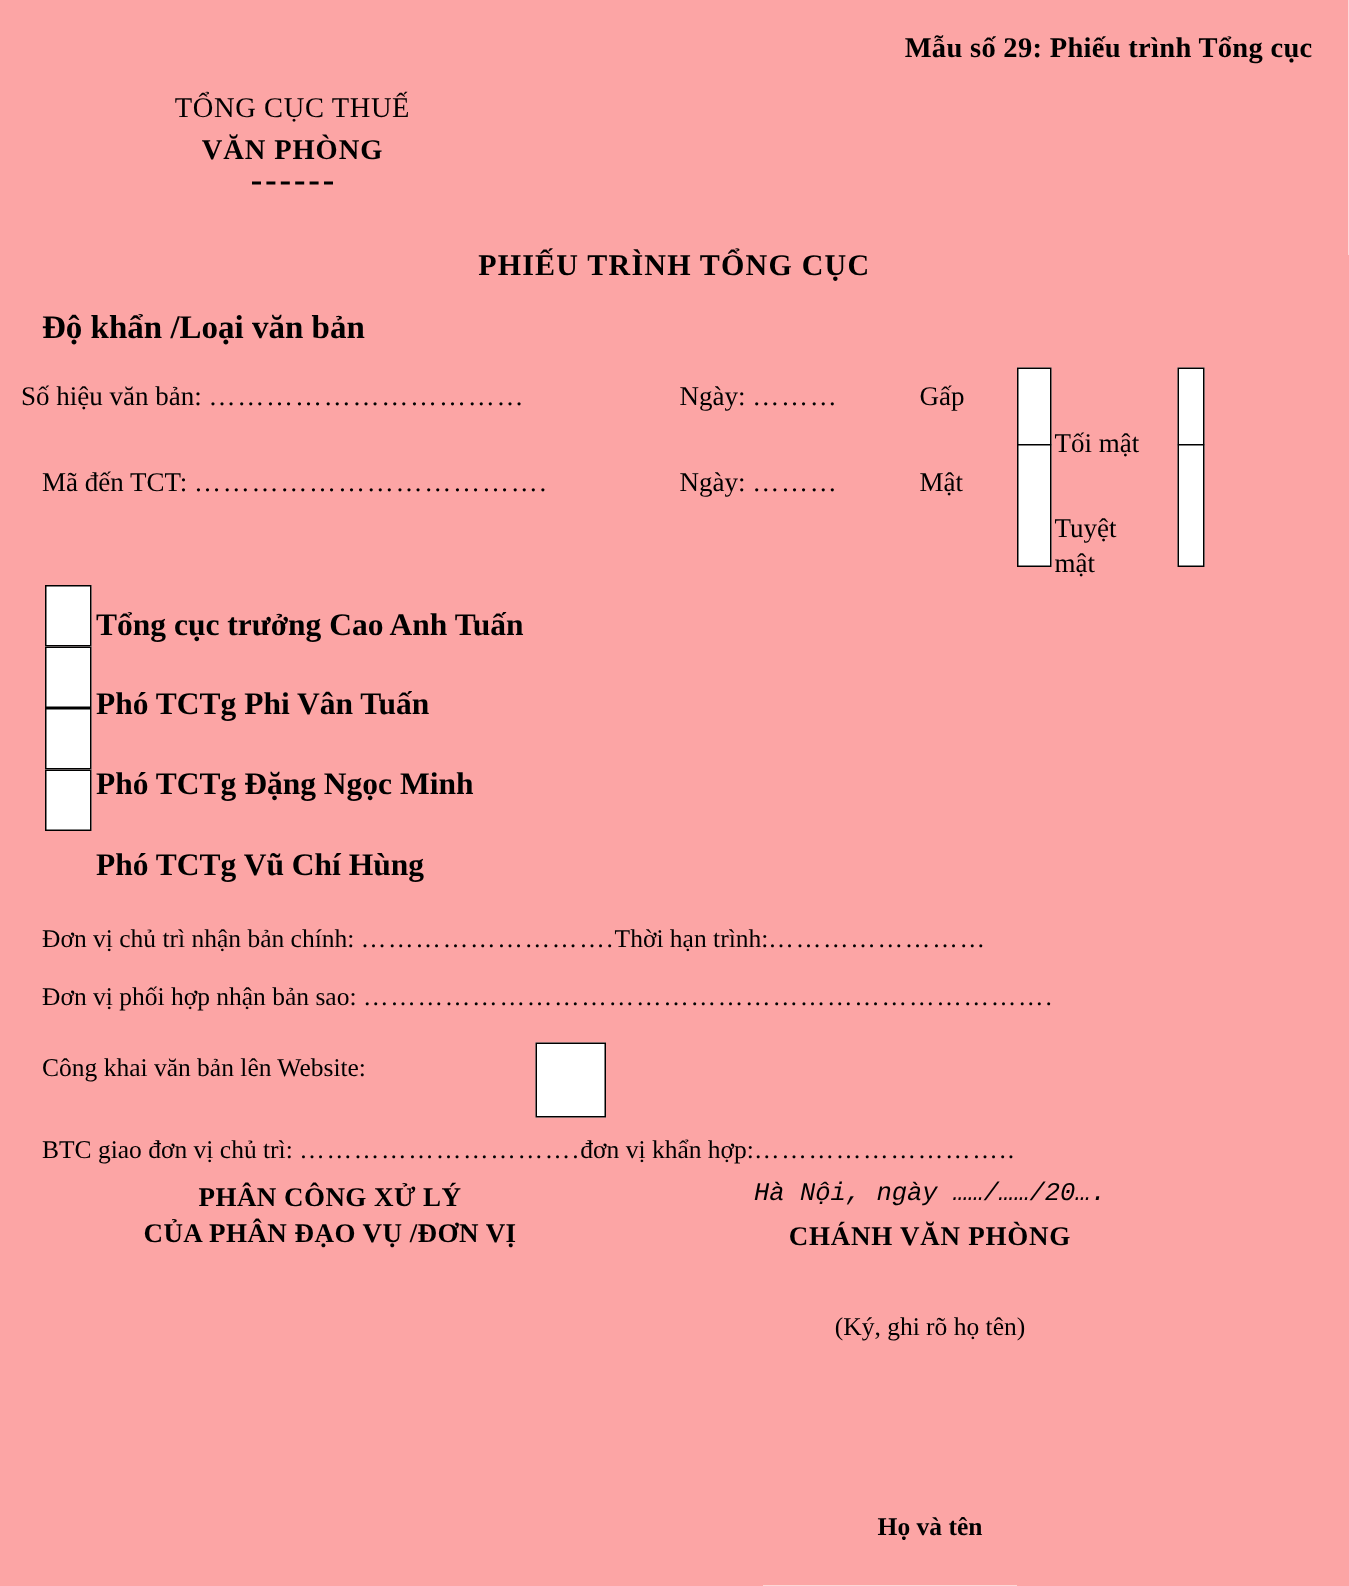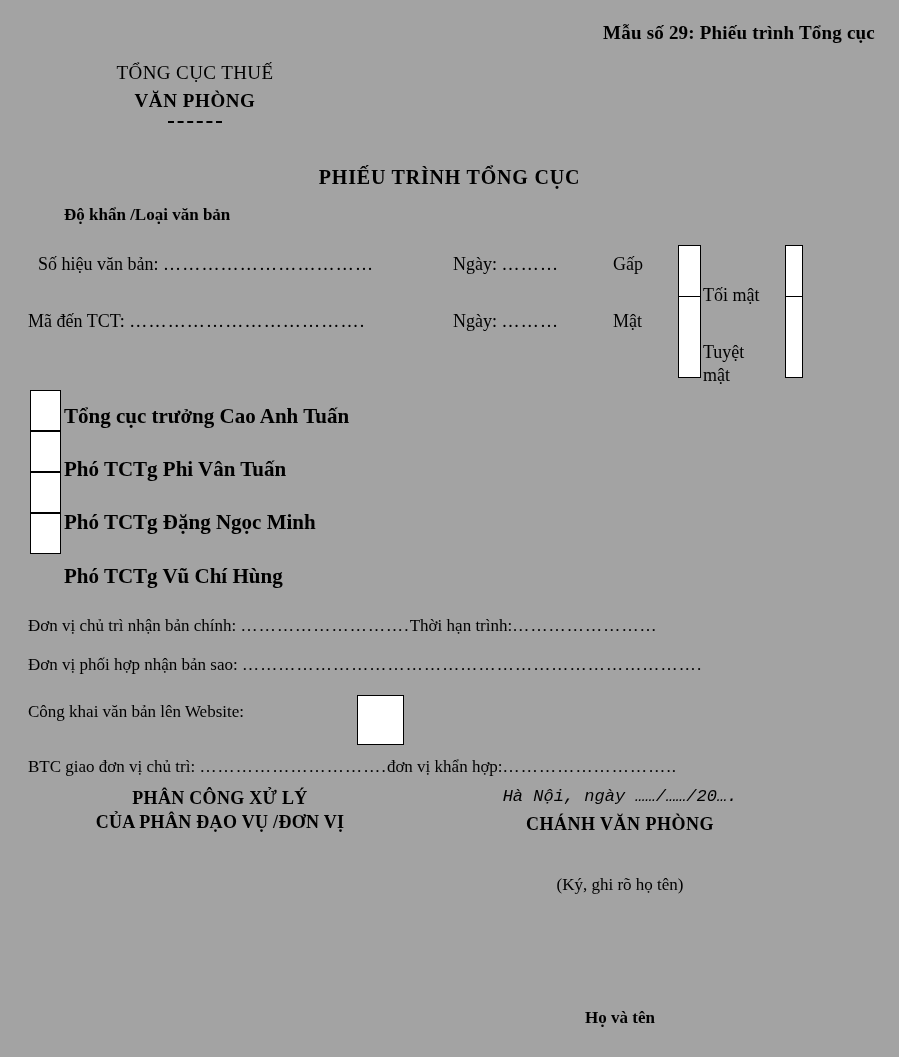--- a/index.html
+++ b/index.html
@@ -8,21 +8,21 @@
     background: #ffffff;
   }
   body {
     font-family: "Liberation Serif", "DejaVu Serif", serif;
     color: #000000;
   }
   .page {
     position: relative;
     width: 899px;
     height: 1057px;
-    background: #a3a3a3;
+    background: #fca5a5;
     overflow: hidden;
   }
   .abs { position: absolute; }
 
   
   .model-no {
     top: 22px;
     right: 24px;
     font-size: 19px;
     font-weight: bold;
@@ -55,28 +55,27 @@
     text-align: center;
     font-size: 20px;
     font-weight: bold;
     letter-spacing: .8px;
   }
 
   
   .urgency-label {
     top: 205px;
     left: 28px;
-    font-size: 17px;
-    font-weight: bold;
-    margin-left: 36px;
+    font-size: 22px;
+    font-weight: bold;
   }
 
   
   .field-row { font-size: 18px; white-space: nowrap; }
-  .row-docno { top: 254px; left: 38px; }
+  .row-docno { top: 254px; left: 14px; }
   .row-code  { top: 311px; left: 28px; }
   .dots { letter-spacing: 1.2px; }
 
   .date-cell { font-size: 18px; white-space: nowrap; }
   .date-1 { top: 254px; left: 453px; }
   .date-2 { top: 311px; left: 453px; }
 
   .sec-word { font-size: 18px; white-space: nowrap; }
   .sec-gap  { top: 254px; left: 613px; }
   .sec-mat  { top: 311px; left: 613px; }

